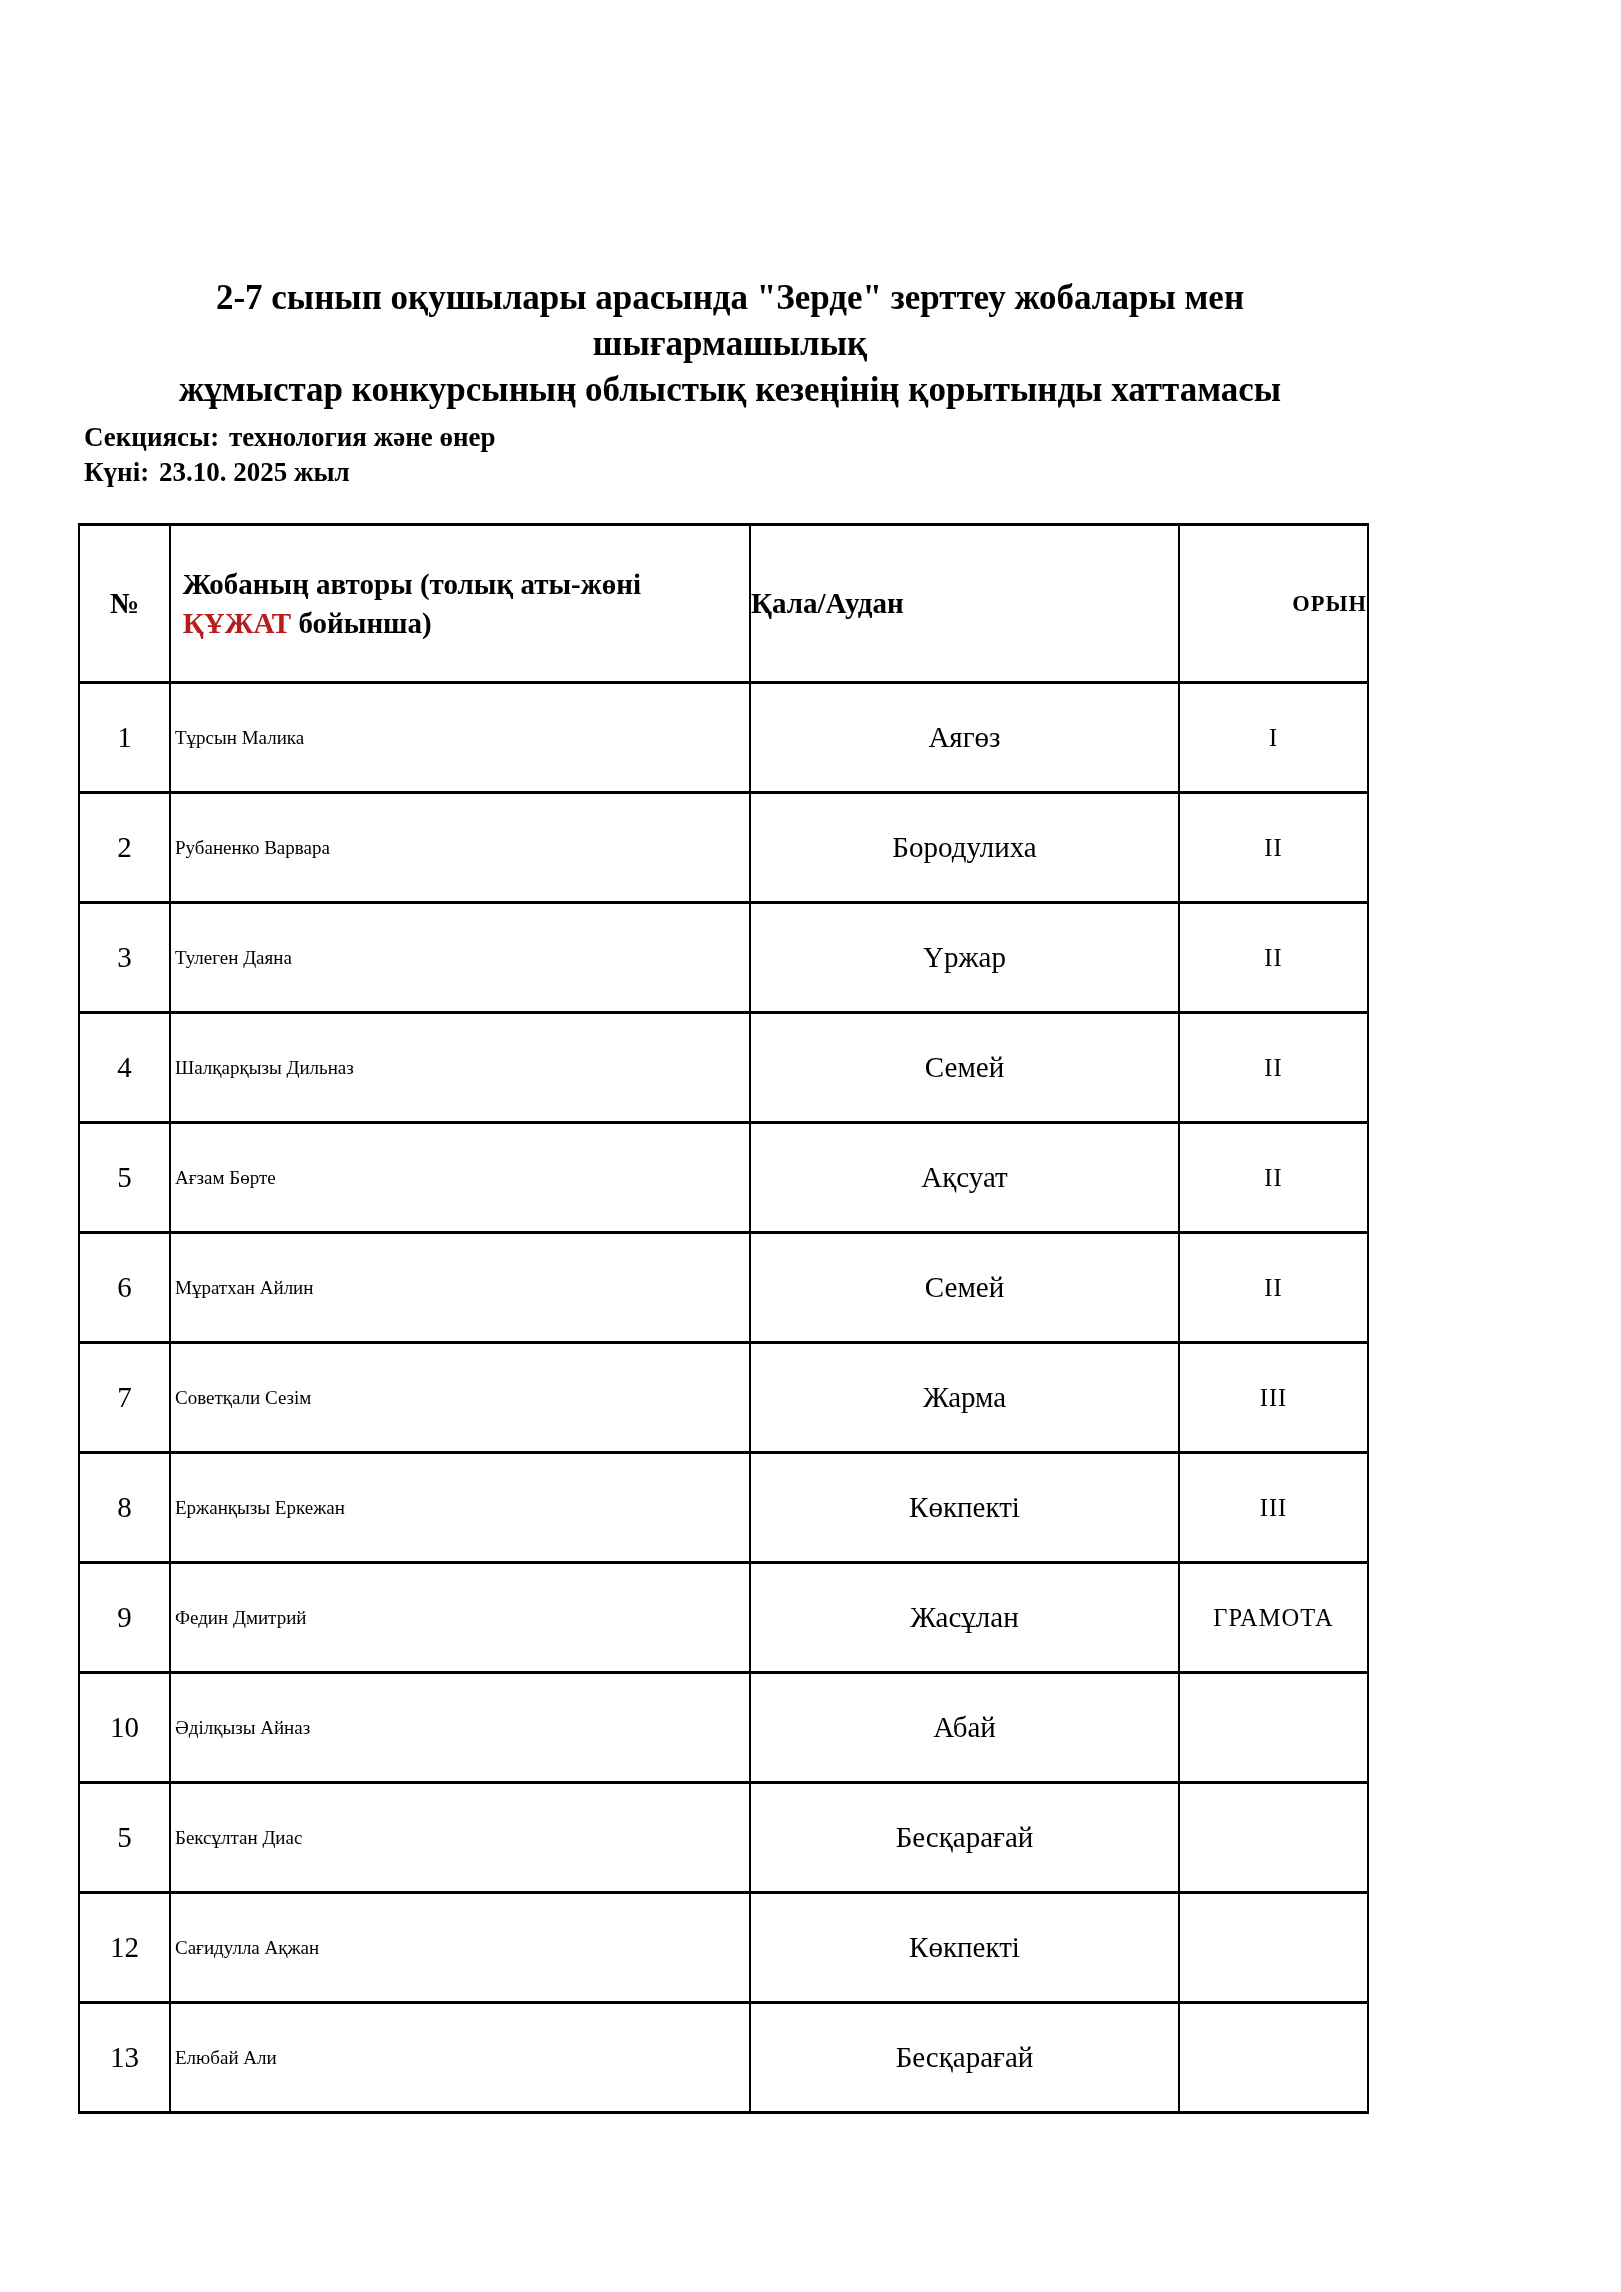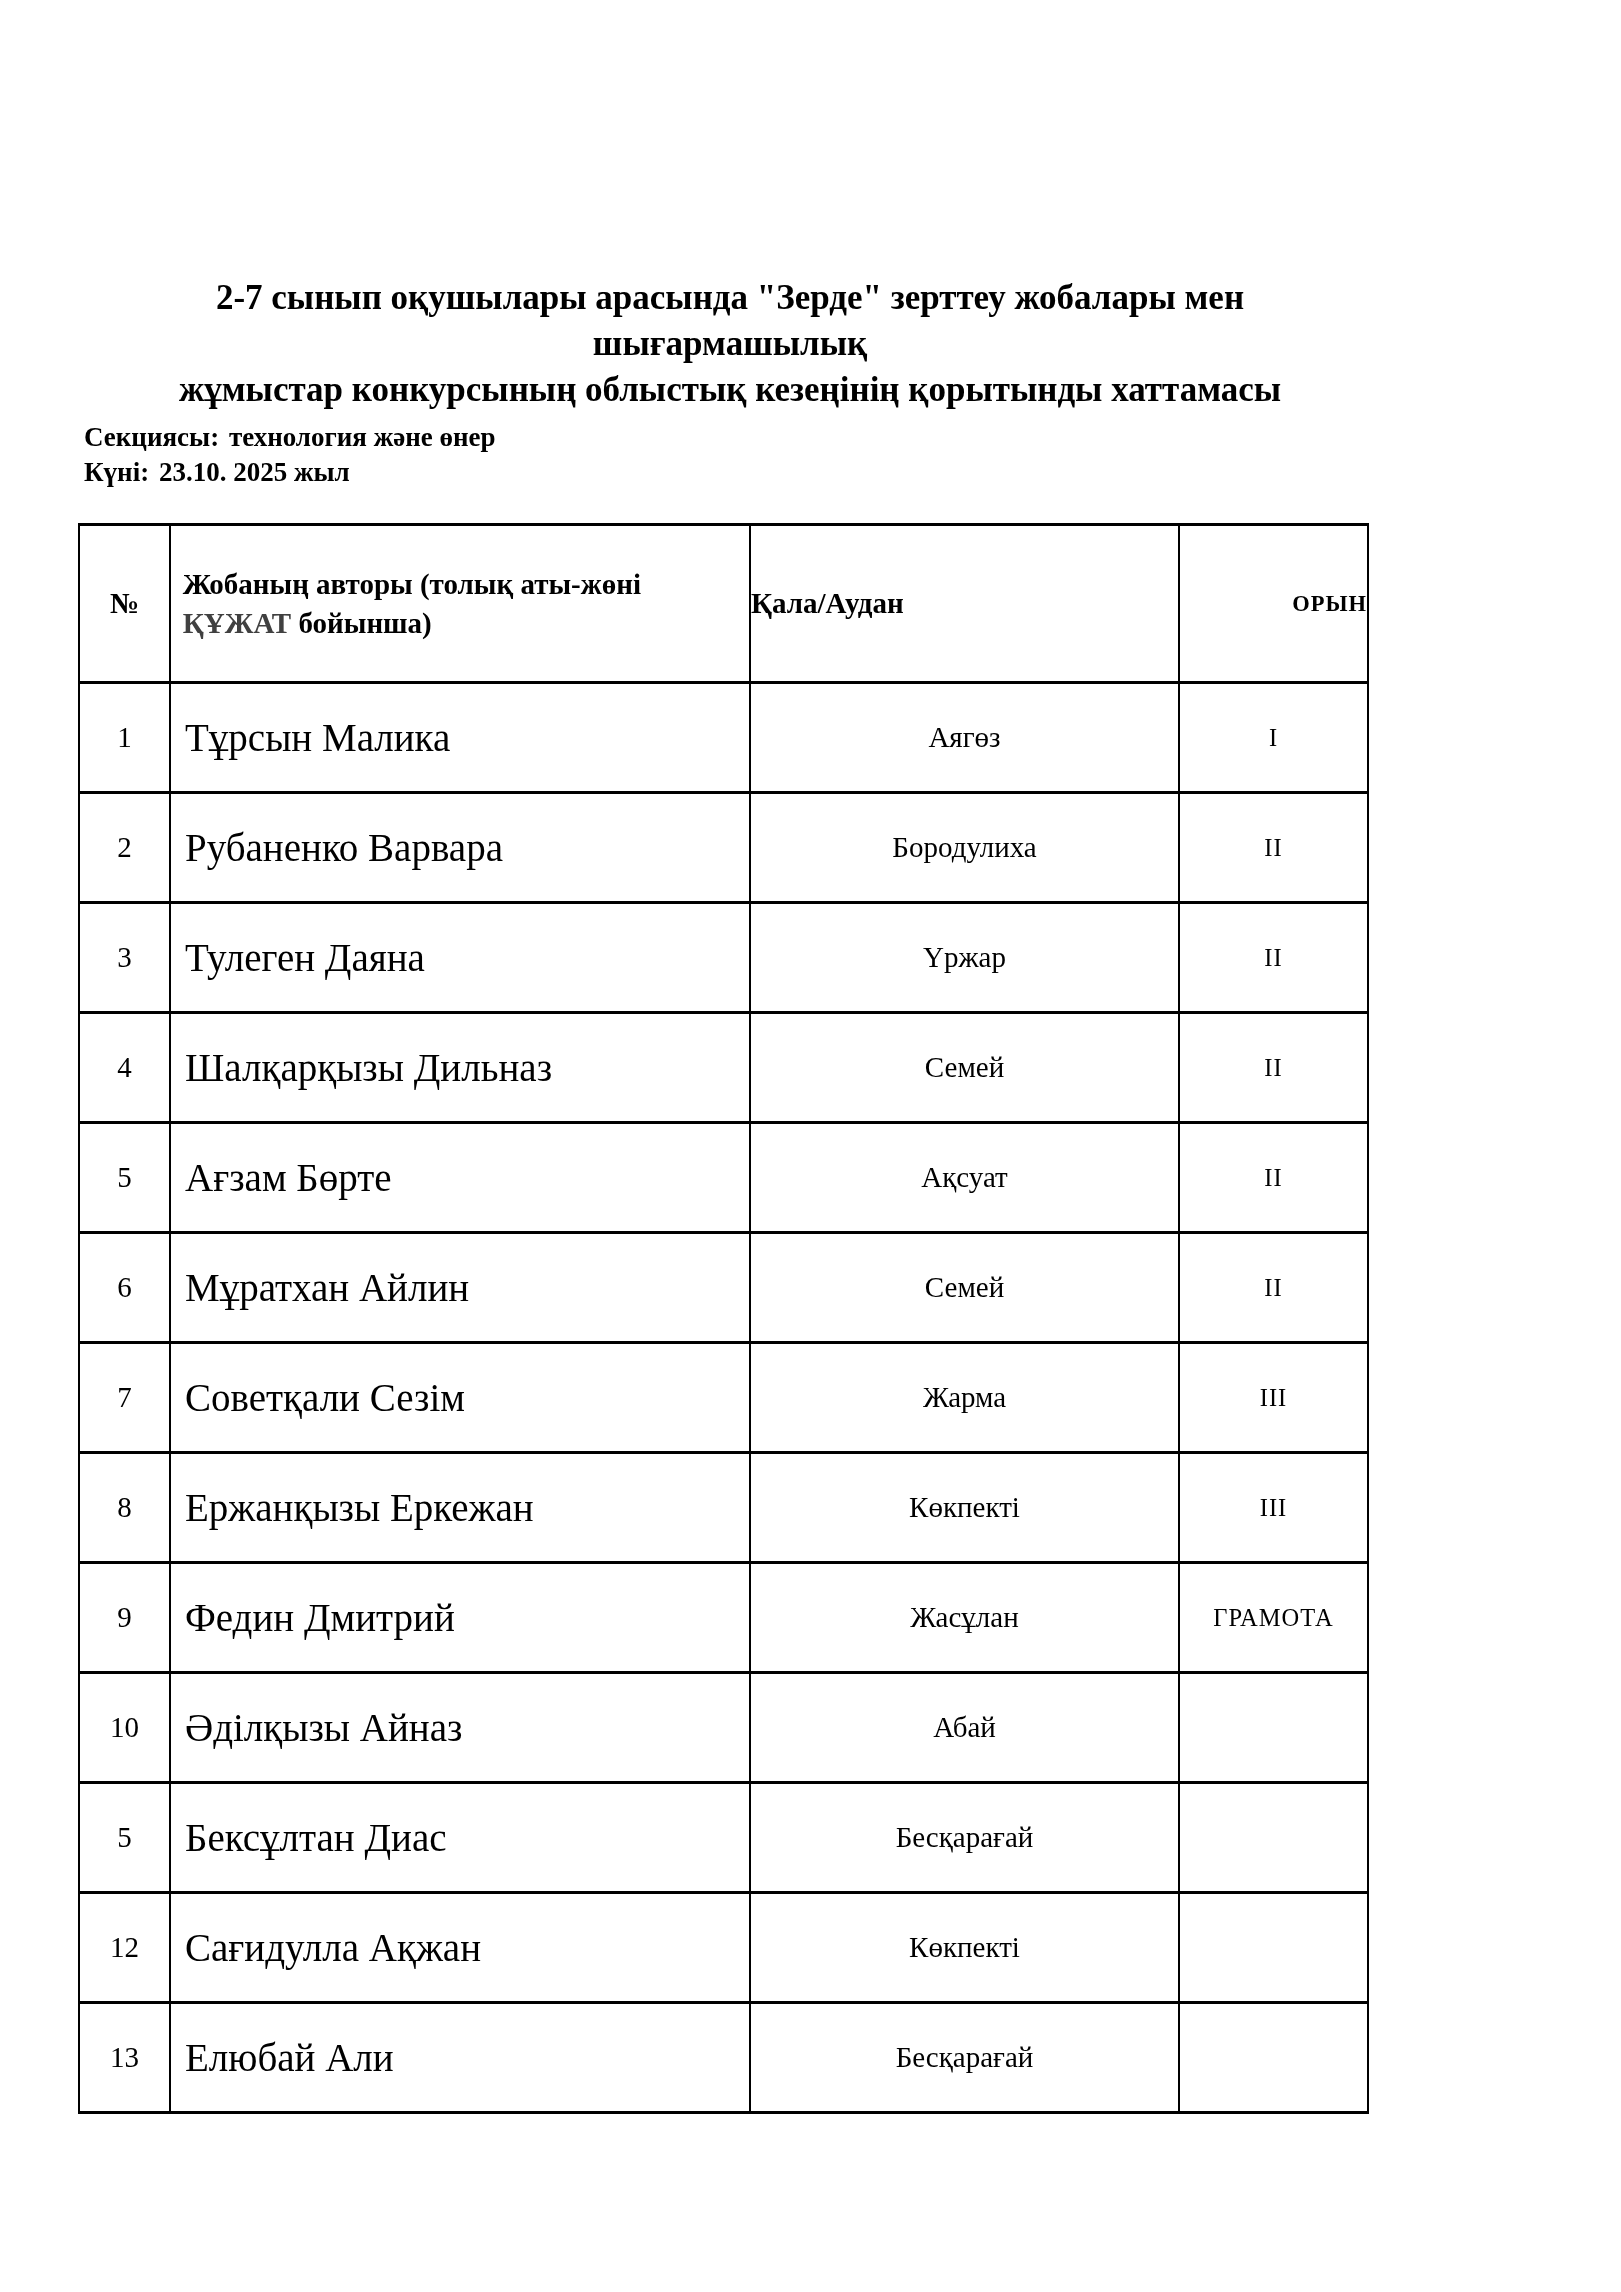--- a/index.html
+++ b/index.html
@@ -49,21 +49,21 @@
   table.results thead tr { height: 158px; }
   table.results tbody tr { height: 110px; }
 
   th { font-weight: bold; font-size: 29px; }
   th.col-num { text-align: center; }
   th.col-author { text-align: left; padding-left: 11.8px; padding-right: 15.7px; line-height: 39px; }
   th.col-city { text-align: left; font-family: Liberation Serif, serif; }
   th.col-place { text-align: right; font-size: 22.5px; letter-spacing: 1px; }
 
   td.cell-num { text-align: center; font-size: 29px; }
-  td.cell-author { text-align: left; padding-left: 14px; padding-right: 9.8px; font-size: 39px; }
+  td.cell-author { text-align: left; padding-left: 4px; padding-right: 9.8px; font-size: 19px; }
   td.cell-city { text-align: center; font-size: 29px; margin-top: 40px; }
   td.cell-place { text-align: center; font-size: 24.5px; letter-spacing: 1px; }
 </style>
 </head>
 <body style="color: rgb(0, 0, 0); background: rgb(255, 255, 255);">
 
 <div class="page">
 
   <div class="title-block">
     <div>2-7 сынып оқушылары арасында "Зерде" зерттеу жобалары мен шығармашылық</div>
@@ -78,21 +78,21 @@
   <table class="results">
     <colgroup>
       <col style="width:91px">
       <col style="width:580px">
       <col style="width:429px">
       <col style="width:189px">
     </colgroup>
     <thead>
       <tr>
         <th class="col-num">№</th>
-        <th class="col-author"><span>Жобаның авторы (толық аты-жөні </span><span class="red-accent" style="color: #404040;">ҚҰЖАТ</span><span> бойынша)</span></th>
+        <th class="col-author"><span>Жобаның авторы (толық аты-жөні </span><span class="red-accent" style="color: #b91c1c;">ҚҰЖАТ</span><span> бойынша)</span></th>
         <th class="col-city">Қала/Аудан</th>
         <th class="col-place">ОРЫН</th>
       </tr>
     </thead>
     <tbody id="rows-body">
   <tr>
     <td class="cell-num">1</td>
     <td class="cell-author">Тұрсын Малика</td>
     <td class="cell-city">Аягөз</td>
     <td class="cell-place">I</td>

